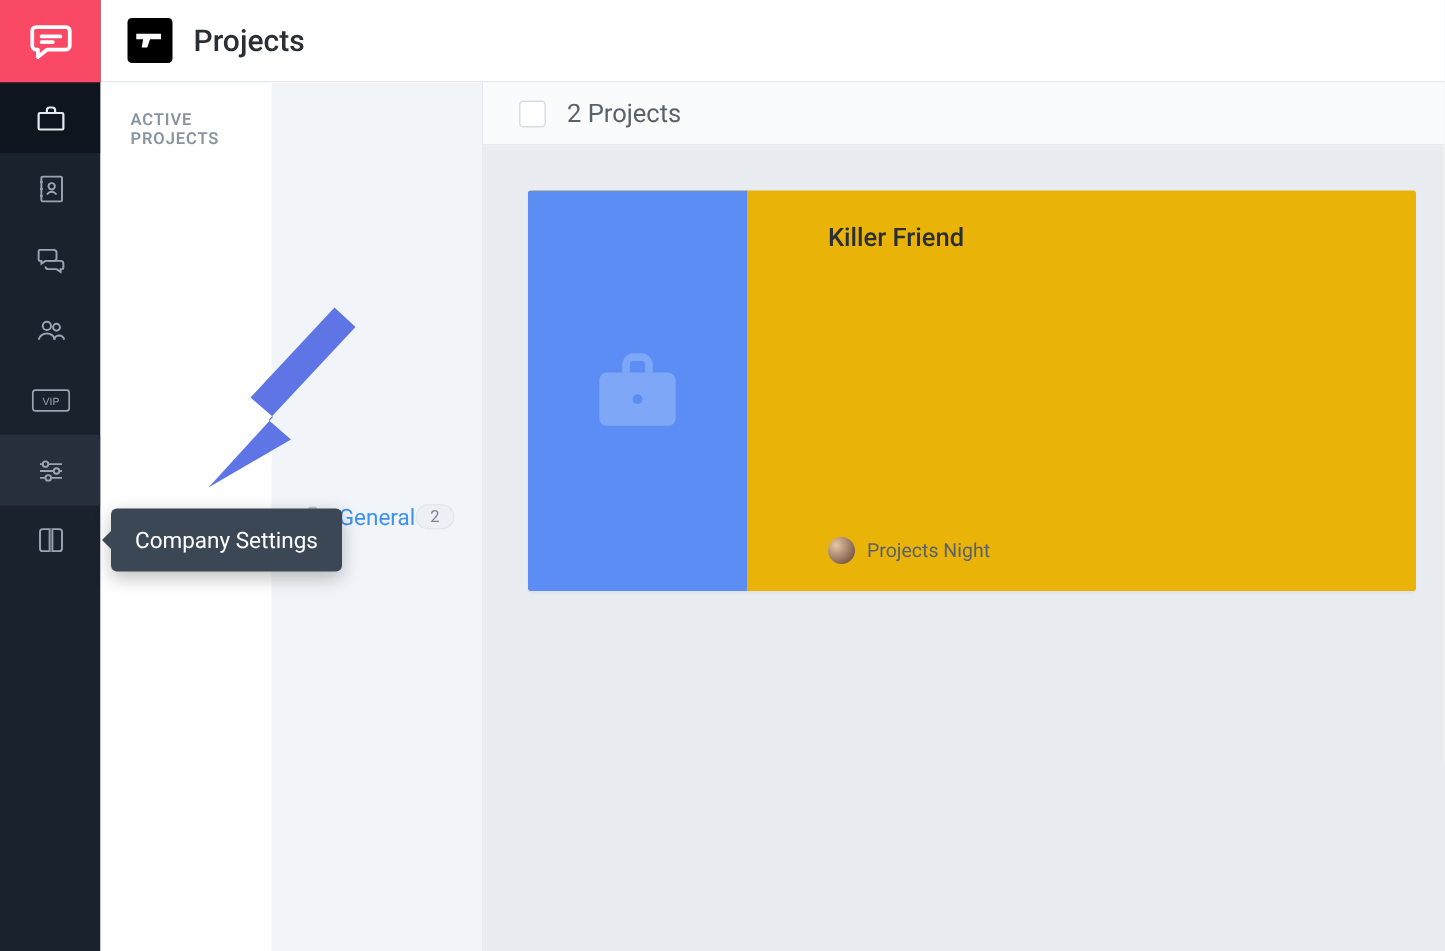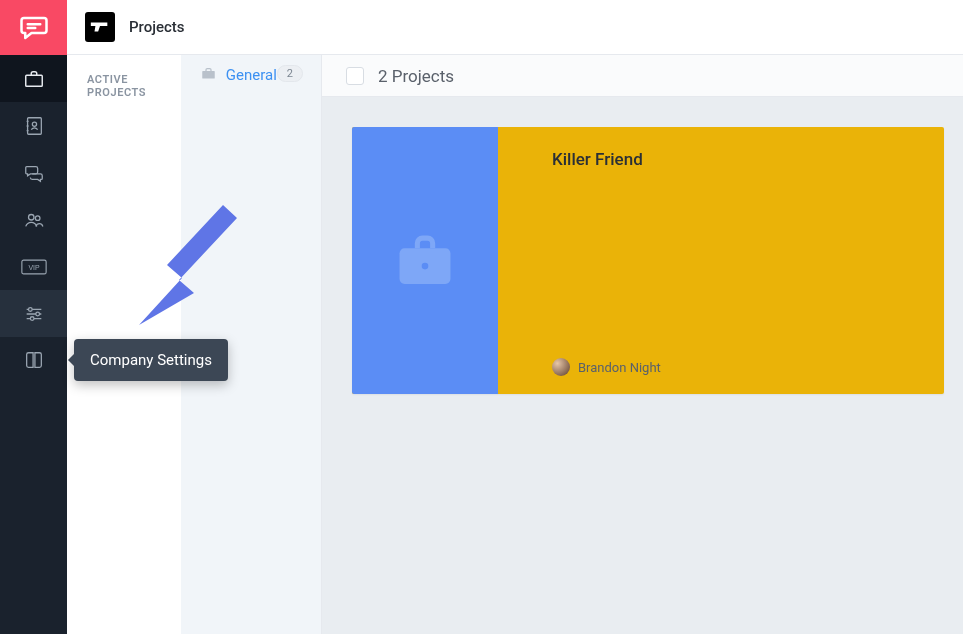--- a/index.html
+++ b/index.html
@@ -11,28 +11,28 @@
   .rail-logo { width: 67px; height: 55px; background:#f94964; display:flex; align-items:center; justify-content:center; }
   .rail-item { width: 67px; height: 47px; display:flex; align-items:center; justify-content:center; cursor:pointer; }
   .rail-item.active { background:#0f151e; }
   .rail-item svg { stroke:#9aa5b1; fill:none; }
   .rail-item.active svg { stroke:#e6eaef; }
 
   
   .main { flex:1; display:flex; flex-direction:column; background:#fff;}
   .topbar { height:55px; display:flex; align-items:center; gap:14px; padding:0 18px; border-bottom:1px solid #e6e9ee; background:#fff;}
   .topbar .project-avatar { width:30px; height:30px; background:#000; border-radius:3px; display:flex; align-items:center; justify-content:center; }
-  .topbar .title { font-size:15px; color:#2a2f36; font-weight:500; }
+  .topbar .title { font-size:20px; color:#2a2f36; font-weight:500; }
 
   .body-row { flex:1; display:flex; min-height:0; }
 
   
   .panel { width:255px; background:#fff; border-right:1px solid #e6e9ee; display:flex; flex-direction:row; position:relative; }
   .panel-heading { padding:18px 18px 10px 20px; font-size:11px; letter-spacing:0.6px; color:#8a94a1; font-weight:600; }
-  .panel-item { display:flex; align-items:flex-start; justify-content:space-between; padding:10px 18px 10px 20px; background:#f1f5f9; cursor:pointer; }
+  .panel-item { display:flex; align-items:center; justify-content:space-between; padding:10px 18px 10px 20px; background:#f1f5f9; cursor:pointer; }
   .panel-item .left { display:flex; align-items:center; gap:10px; }
   .panel-item .left .icon svg { fill:#b9c1cb; }
   .panel-item .left .label { color:#3d91f2; font-size:15px; }
   .panel-item .count { font-size:11px; color:#7c8691; background:#eceff3; border:1px solid #e3e7ec; border-radius:10px; padding:1px 9px; }
 
   
   .content { flex:1; background:#e9edf1; display:flex; flex-direction:column; }
   .content-head { height:42px; background:#fafbfc; border-bottom:1px solid #e6e9ee; display:flex; align-items:center; padding:0 24px; gap:14px; }
   .checkbox { width:18px; height:18px; border:1px solid #d8dde3; border-radius:3px; background:#fff; cursor:pointer;}
   .content-head .count-label { color:#5a616b; font-size:17px; }
@@ -161,21 +161,21 @@
               <svg width="64" height="56" viewBox="0 0 24 22">
                 <path d="M9 6V4a2 2 0 0 1 2-2h2a2 2 0 0 1 2 2v2" fill="none" stroke="#7ea7f7" stroke-width="2"></path>
                 <rect x="2" y="6" width="20" height="14" rx="2"></rect>
                 <circle cx="12" cy="13" r="1.3" fill="#5b8df5"></circle>
               </svg>
             </div>
             <div class="card-body">
               <div class="card-title">Killer Friend</div>
               <div class="card-footer">
                 <div class="avatar"></div>
-                <div class="author">Brandon Night</div>
+                <div class="author">Projects Night</div>
               </div>
             </div>
           </div>
         </div>
       </div>
 
     </div>
   </div>
 
   <div class="tooltip">

